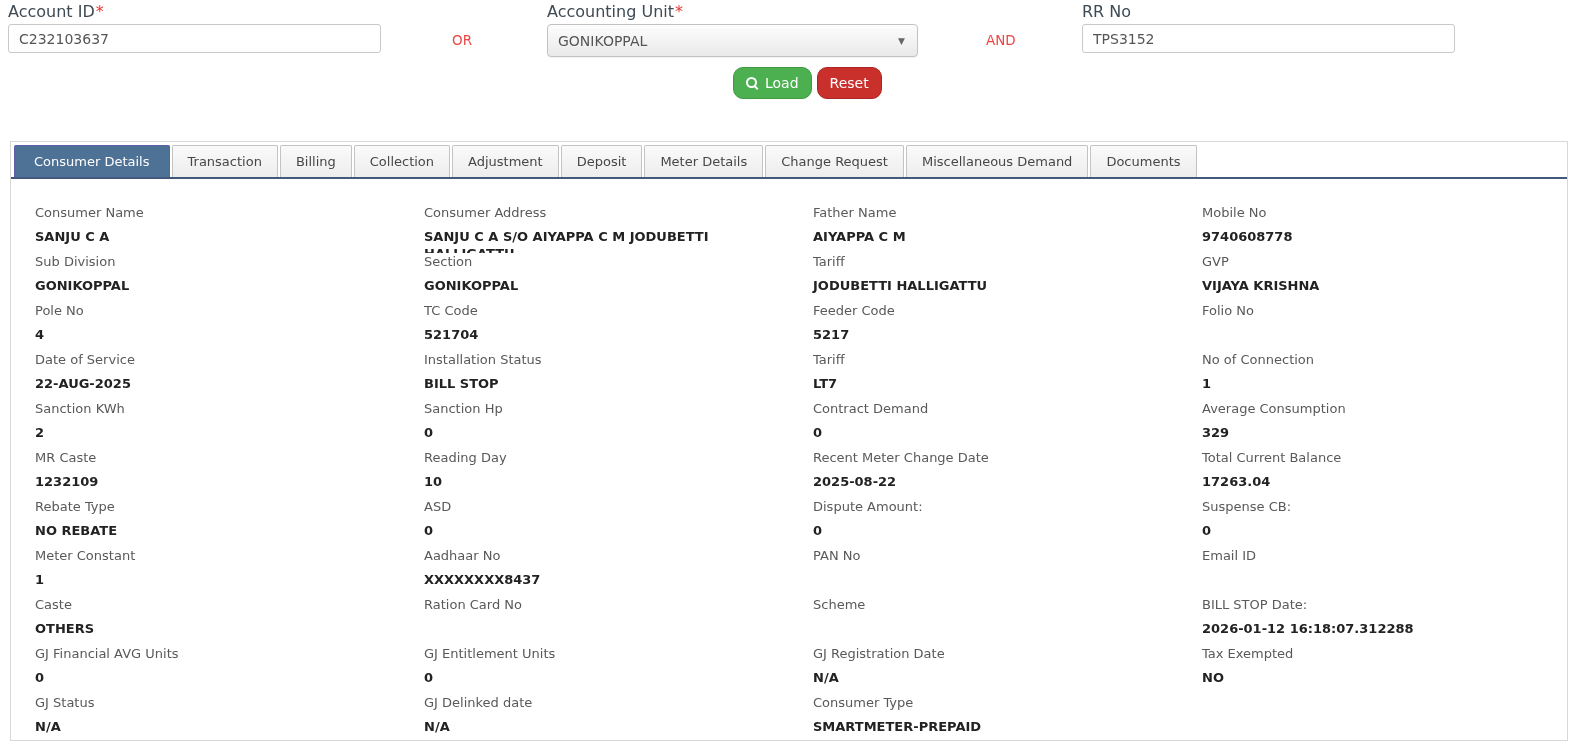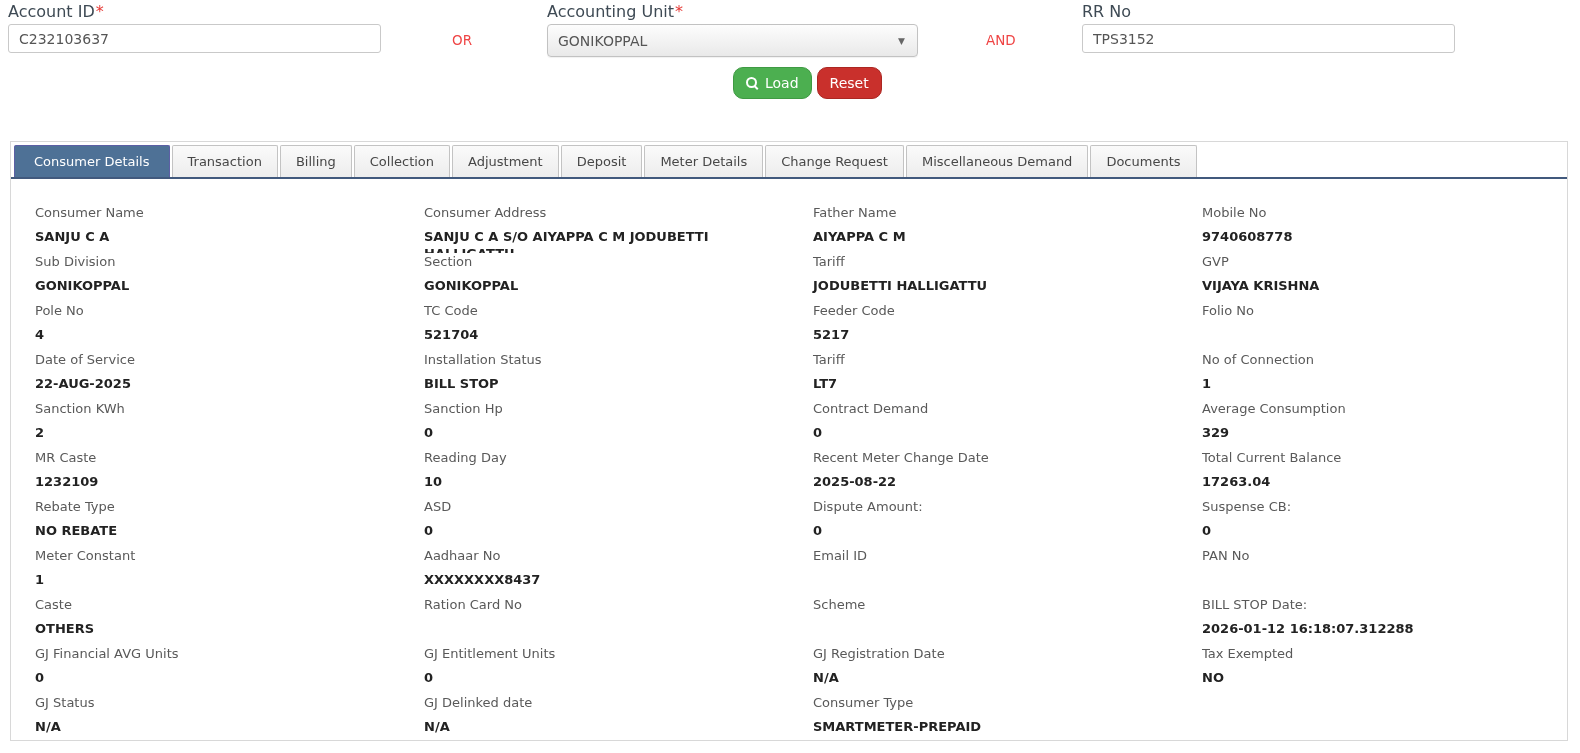--- a/index.html
+++ b/index.html
@@ -248,25 +248,25 @@
       </div>
       <div class="field-cell">
         <div class="field-label">Meter Constant</div>
         <div class="field-value">1</div>
       </div>
       <div class="field-cell">
         <div class="field-label">Aadhaar No</div>
         <div class="field-value">XXXXXXXX8437</div>
       </div>
       <div class="field-cell">
+        <div class="field-label">PAN No</div>
+        <div class="field-value"></div>
+      </div>
+      <div class="field-cell">
         <div class="field-label">Email ID</div>
-        <div class="field-value"></div>
-      </div>
-      <div class="field-cell">
-        <div class="field-label">PAN No</div>
         <div class="field-value"></div>
       </div>
       <div class="field-cell">
         <div class="field-label">Caste</div>
         <div class="field-value">OTHERS</div>
       </div>
       <div class="field-cell">
         <div class="field-label">Ration Card No</div>
         <div class="field-value"></div>
       </div>

